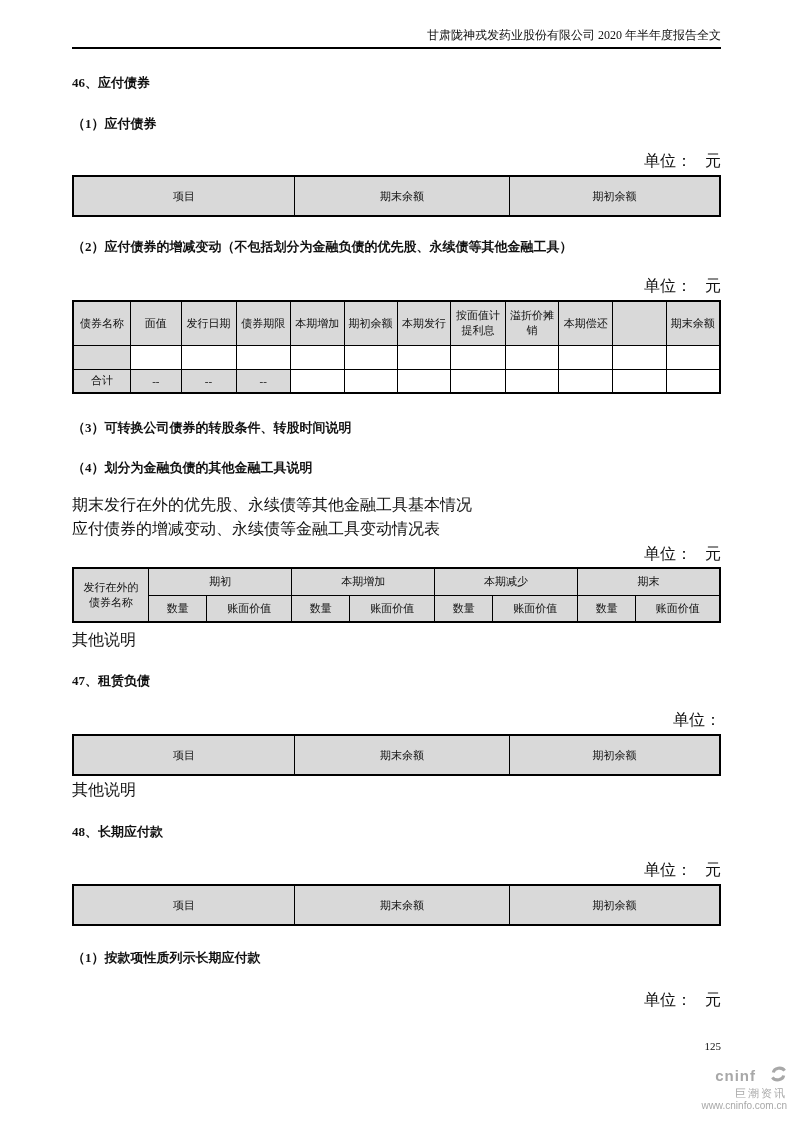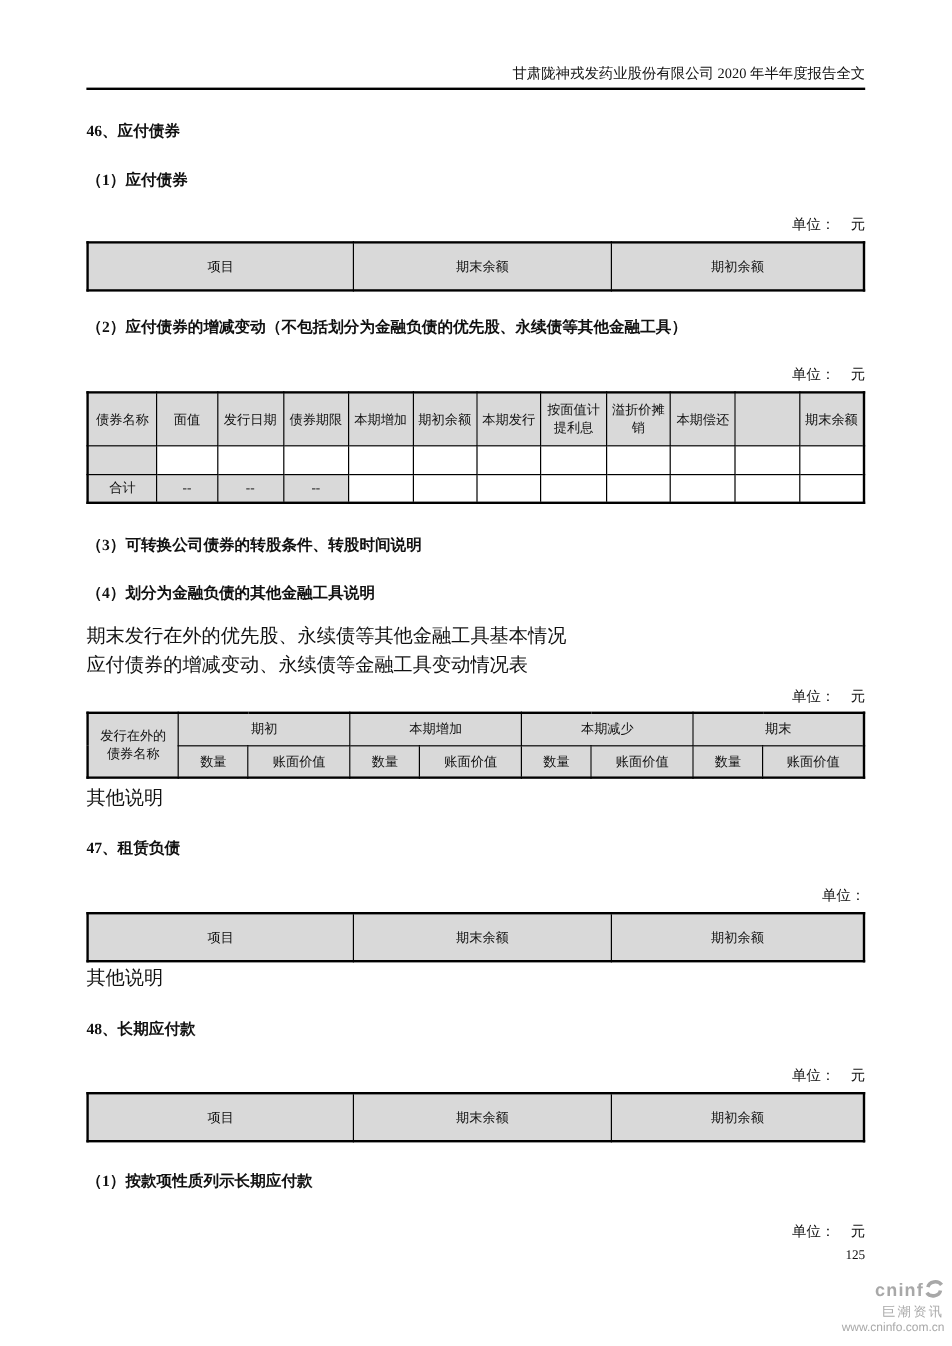--- a/index.html
+++ b/index.html
@@ -9,21 +9,21 @@
     width:793px; height:1122px;
     margin:0 auto;
     background:#ffffff;
     font-family:"Liberation Serif","DejaVu Serif",serif;
     color:#111111;
     overflow:hidden;
   }
   .content { padding:0 72px; }
 
   .doc-header {
-    padding-top:54px;
+    padding-top:28px;
     padding-bottom:5px;
     border-bottom:2px solid #000;
     text-align:right;
     font-size:12px;
     line-height:14px;
   }
 
   .h-num {
     margin-top:26px;
     font-size:13px; line-height:16px;
@@ -33,21 +33,21 @@
     margin-top:25px;
     font-size:13px; line-height:16px;
     font-weight:bold;
   }
   .note {
     font-size:16px; line-height:14px;
   }
 
   .unit-line {
     text-align:right;
-    font-size:12px; line-height:14px;
+    font-size:16px; line-height:14px;
   }
   .unit-value { margin-left:13px; }
   .unit-value:empty { display:none; }
 
   table.tbl {
     width:100%;
     border-collapse:collapse;
     border:2px solid #000;
     table-layout:fixed;
     font-size:11px;
@@ -98,21 +98,21 @@
   }
   .logo {
     position:absolute;
     right:6px; top:1066px;
     text-align:right;
     color:#a8a8a8;
     font-family:"Liberation Sans","DejaVu Sans",sans-serif;
     line-height:1.1;
   }
   .logo-top {
-    display:flex; align-items:center; justify-content:flex-end; gap:0;
+    display:flex; align-items:center; justify-content:flex-end; gap:14px;
     font-size:15px; font-weight:bold; letter-spacing:1px;
   }
   .logo-sub { font-size:11px; letter-spacing:2px; margin-top:1px; }
   .logo-url { font-size:10px; margin-top:1px; }
 </style>
 </head>
 <body>
 
 <div class="page">
   <div class="content">

